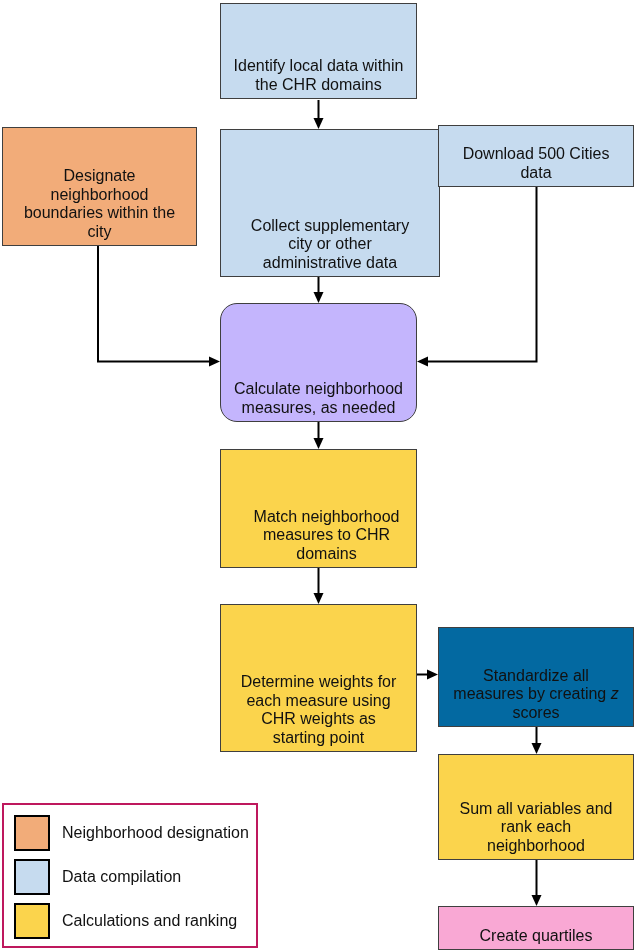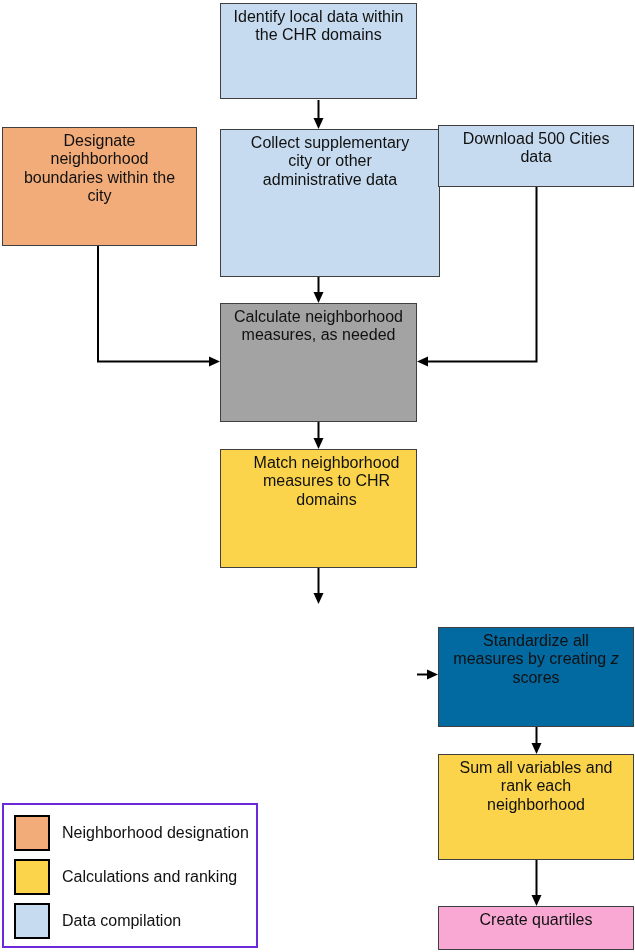--- a/index.html
+++ b/index.html
@@ -10,21 +10,21 @@
     background: #ffffff;
     font-family: "Liberation Sans", sans-serif;
     color: #111111;
     overflow: hidden;
   }
   .node {
     position: absolute;
     box-sizing: border-box;
     border: 1.5px solid #3f3f3f;
     display: flex;
-    align-items: flex-start;
+    align-items: flex-end;
     justify-content: center;
     text-align: center;
     font-size: 16px;
     line-height: 1.15;
     padding: 4px 8px;
   }
   .node .lbl { white-space: pre-line; }
   .italic { font-style: italic; }
 
   
@@ -45,21 +45,21 @@
     width: 635px; height: 952px;
     pointer-events: none;
   }
 
   .legend {
     position: absolute;
     box-sizing: border-box;
     left: 2px; top: 803px;
     width: 256px; height: 145px;
     background: #ffffff;
-    border: 2px solid #6d28d9;
+    border: 2px solid #be185d;
     padding: 10px 4px 0 10px;
   }
   .legend-row {
     display: flex;
     align-items: center;
     height: 36px;
     margin-bottom: 8px;
   }
   .legend-swatch {
     box-sizing: border-box;
@@ -133,31 +133,37 @@
     <span class="lbl">Collect supplementary
 city or other
 administrative data</span>
   </div>
 
   <div class="node n-download" style="background-color: rgb(198, 219, 239);">
     <span class="lbl">Download 500 Cities
 data</span>
   </div>
 
-  <div class="node n-calculate" style="background-color: #a3a3a3;">
+  <div class="node n-calculate" style="background-color: #c4b5fd; border-radius: 17px;">
     <span class="lbl">Calculate neighborhood
 measures, as needed</span>
   </div>
 
   <div class="node n-match" style="background-color: rgb(251, 212, 76); padding-left: 24px;">
     <span class="lbl">Match neighborhood
 measures to CHR
 domains</span>
   </div>
 
+  <div class="node n-determine" style="background-color: rgb(251, 212, 76);">
+    <span class="lbl">Determine weights for
+each measure using
+CHR weights as
+starting point</span>
+  </div>
 
   <div class="node n-standardize" style="background-color: #0369a1;">
     <span class="lbl"><span>Standardize all
 measures by creating </span><span class="italic">z</span><span>
 scores</span></span>
   </div>
 
   <div class="node n-sum" style="background-color: rgb(251, 212, 76);">
     <span class="lbl">Sum all variables and
 rank each
@@ -167,22 +173,22 @@
   <div class="node n-quartiles" style="background-color: #f9a8d4;">
     <span class="lbl">Create quartiles</span>
   </div>
 
   <div class="legend">
     <div class="legend-row">
       <div class="legend-swatch" style="background-color: rgb(242, 172, 121);"></div>
       <div class="legend-label">Neighborhood designation</div>
     </div>
     <div class="legend-row">
+      <div class="legend-swatch" style="background-color: rgb(198, 219, 239);"></div>
+      <div class="legend-label">Data compilation</div>
+    </div>
+    <div class="legend-row">
       <div class="legend-swatch" style="background-color: rgb(251, 212, 76);"></div>
       <div class="legend-label">Calculations and ranking</div>
-    </div>
-    <div class="legend-row">
-      <div class="legend-swatch" style="background-color: rgb(198, 219, 239);"></div>
-      <div class="legend-label">Data compilation</div>
     </div>
   </div>
 
 </div>
 
 </body></html>

